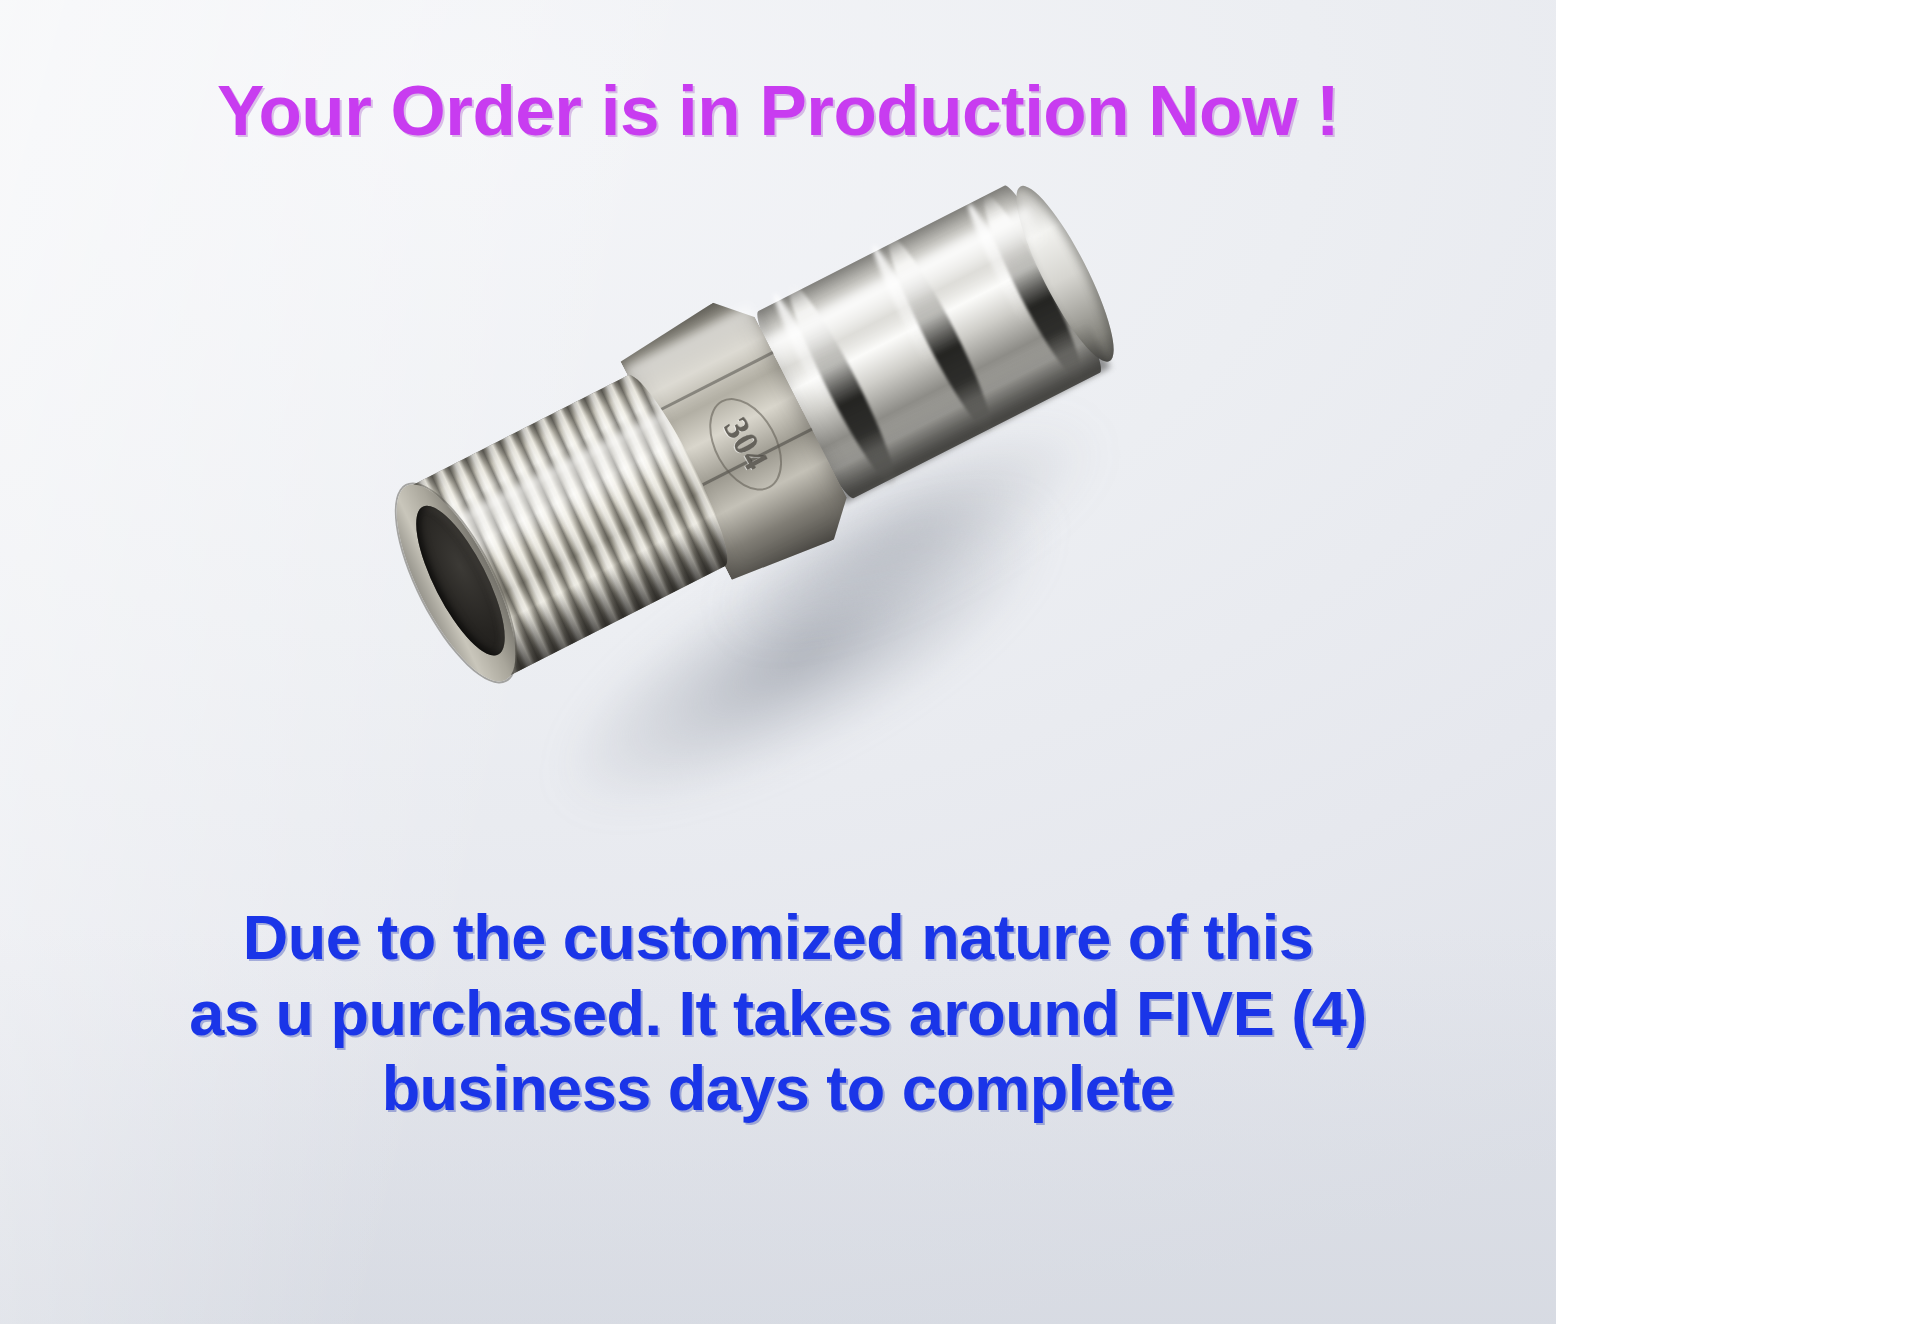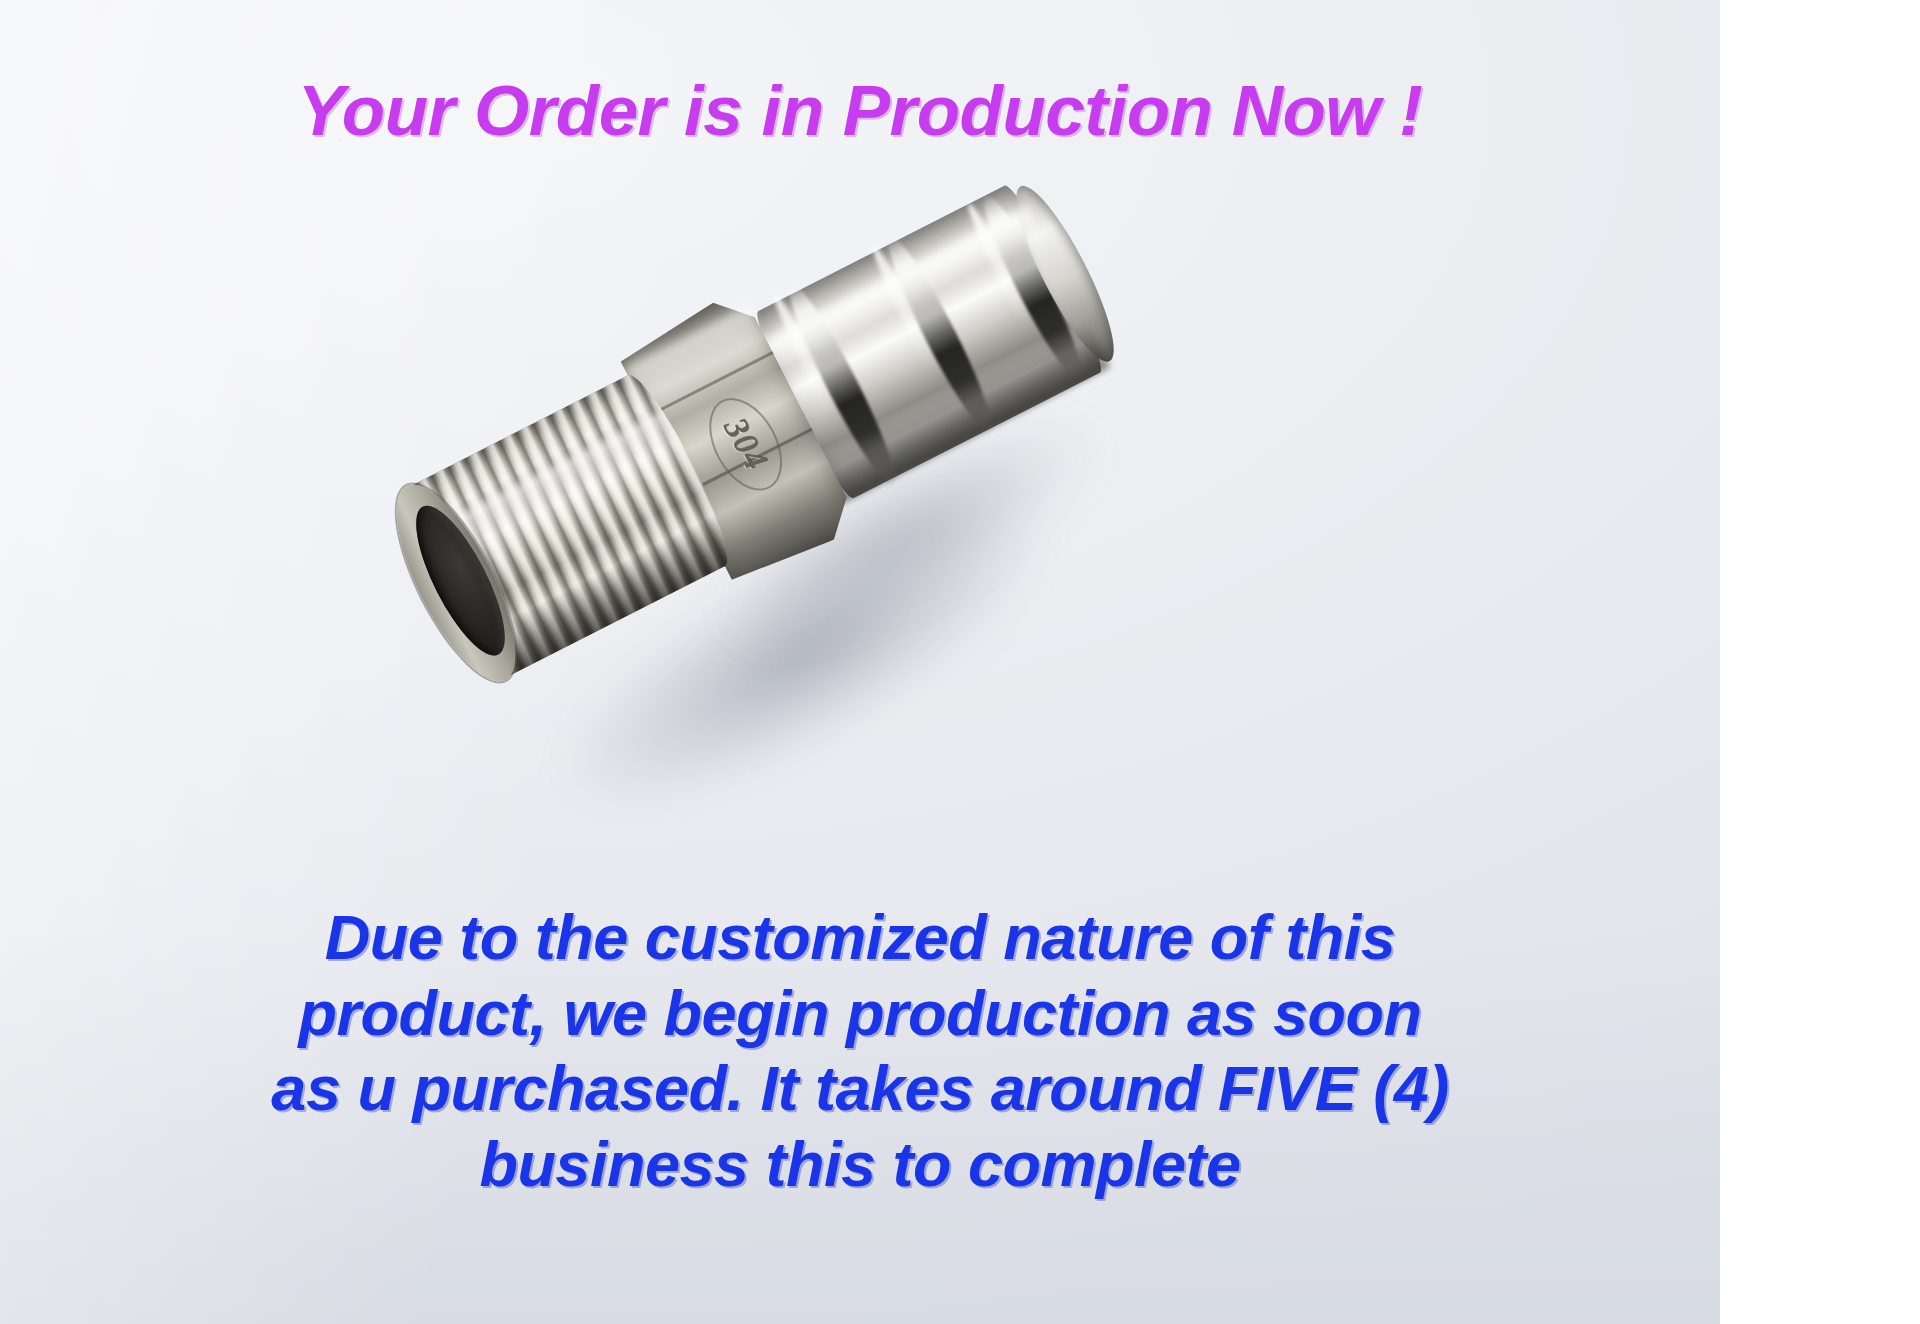--- a/index.html
+++ b/index.html
@@ -3,26 +3,25 @@
 <meta charset="utf-8">
 <title>Order in Production Notice</title>
 <style>
   html, body {
     margin: 0;
     padding: 0;
     background: #ffffff;
   }
   #stage {
     position: relative;
-    width: 1720px;
+    width: 1556px;
     height: 1324px;
     overflow: hidden;
     background: #edeef2;
     font-family: "Liberation Sans", sans-serif;
-    font-style: italic;
   }
   
   .backdrop {
     position: absolute;
     inset: 0;
     background:
       radial-gradient(130% 95% at 30% 8%, #f4f5f8 0%, #eceef2 42%, #e6e8ee 72%, #dfe2e9 100%);
   }
   .backdrop:after {
     content: "";
@@ -356,18 +355,17 @@
       <div class="thread-gloss"></div>
       <div class="thread-dark"></div>
     </div>
     <div class="bore-face"></div>
     <div class="bore-hole"></div>
 
   </div>
 
   <div class="bodycopy">
     <span class="ln">Due to the customized nature of this</span>
-    <span class="ln">product, we begin production as soon</span>
     <span class="ln">as u purchased. It takes around FIVE (4)</span>
-    <span class="ln">business this to complete</span>
+    <span class="ln">business days to complete</span>
   </div>
 
 </div>
 
 </body></html>

